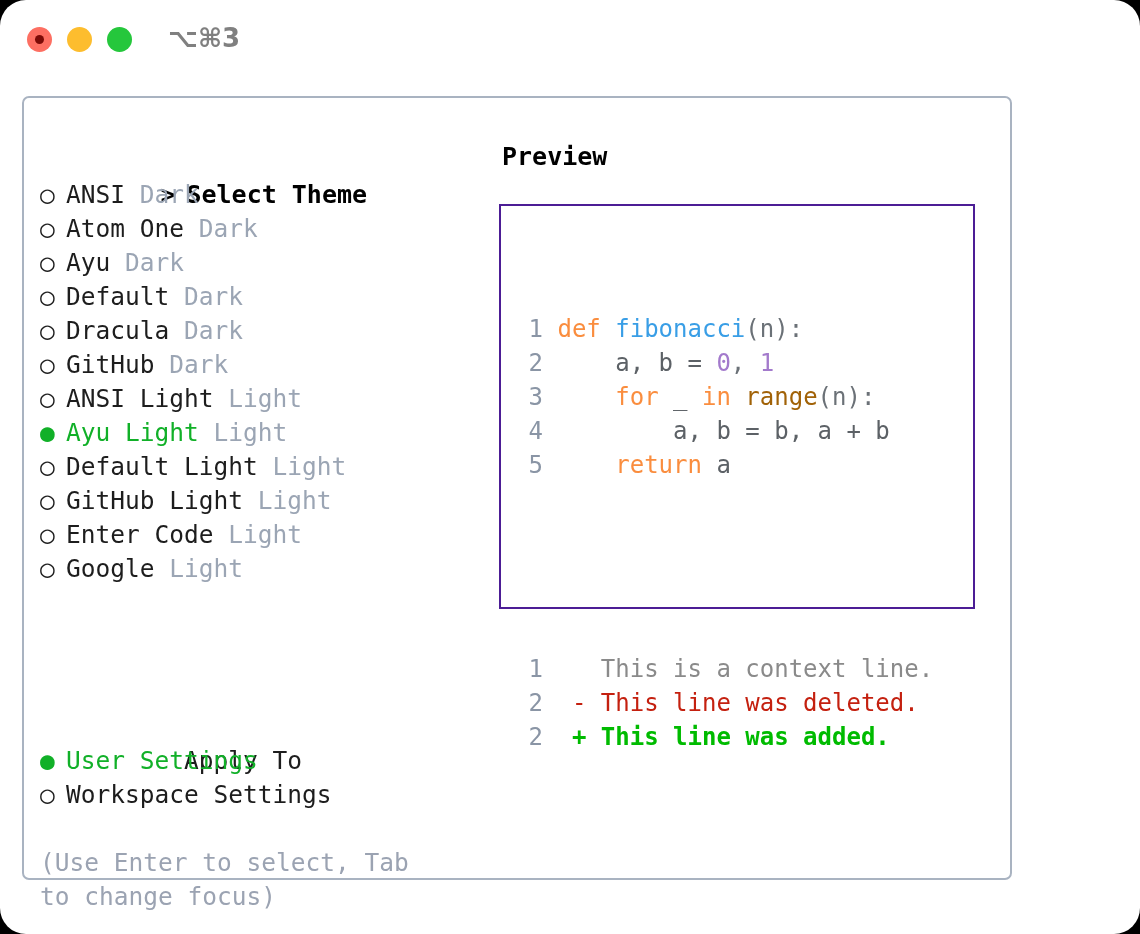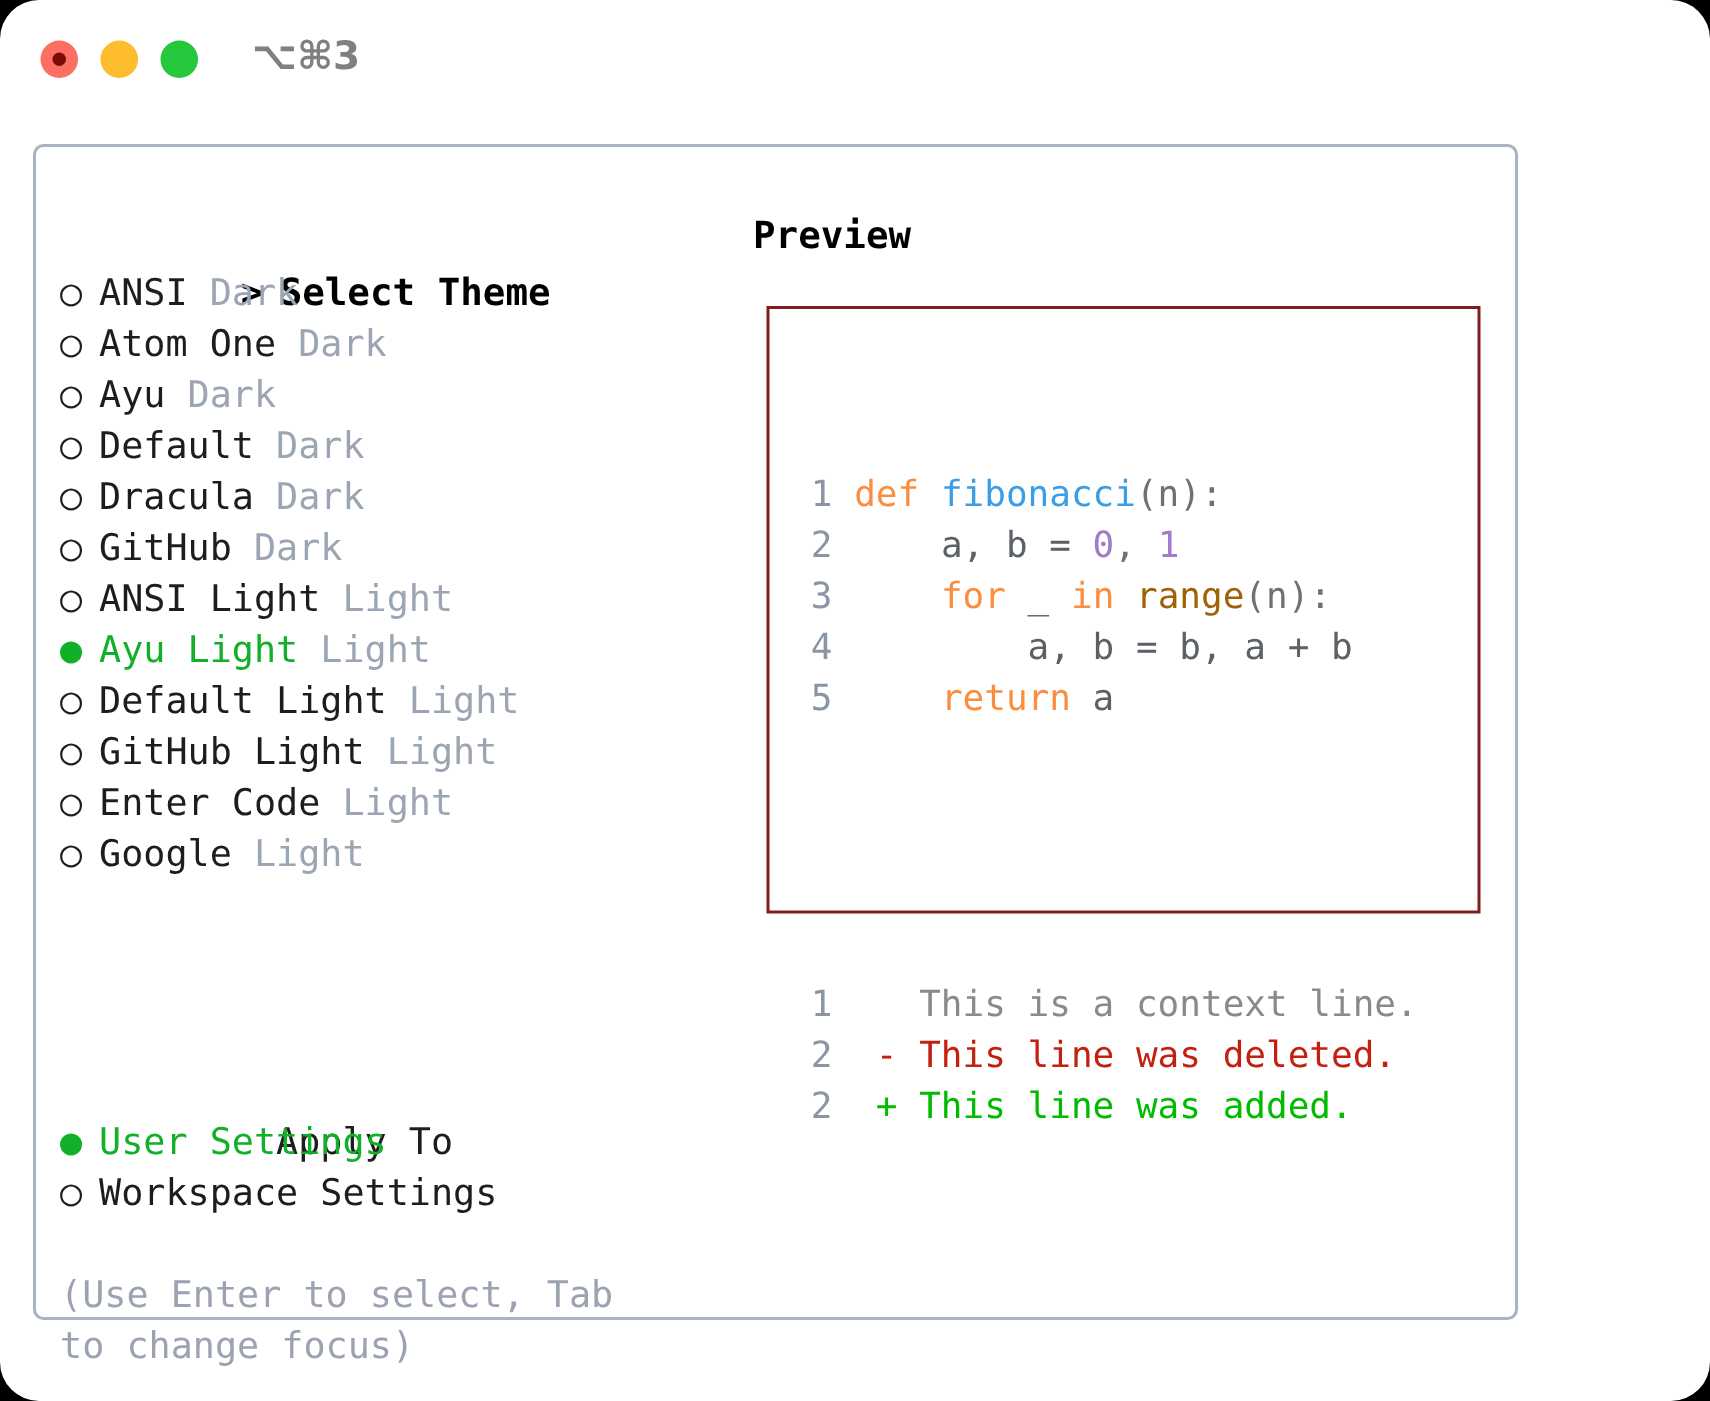--- a/index.html
+++ b/index.html
@@ -130,25 +130,25 @@
     position: absolute;
     left: 478px;
     top: 42px;
     font-size: 25px;
     font-weight: bold;
     color: #000000;
     line-height: 34px;
   }
   #preview-box {
     position: absolute;
-    left: 487px;
+    left: 475px;
     top: 106px;
     width: 476px;
     height: 405px;
-    border: 2px solid #7f1d1d;
+    border: 2px solid #4c1d95;
     box-sizing: border-box;
     background: #ffffff;
   }
   #code {
     position: absolute;
     left: 16px;
     top: 38px;
     font-size: 24px;
     line-height: 34px;
     white-space: pre;
@@ -165,21 +165,21 @@
   
   .kw   { color: #fa8d3e; }
   .fn   { color: #399ee6; }
   .num  { color: #a37acc; }
   .bfn  { color: #a16207; }
   .pln  { color: #5c6166; margin-top: 36px; }
   .punc { color: #6b7177; }
 
   .ctx  { color: #8a8a8a; }
   .del  { color: #c4200f; }
-  .add  { color: #00bb00; }
+  .add  { color: #00bb00; font-weight: bold; }
 </style>
 </head>
 <body>
 
 <div id="window">
 
   <div id="titlebar">
     <div class="dot" id="dot-close"></div>
     <div id="dot-close-inner"></div>
     <div class="dot" id="dot-min"></div>

